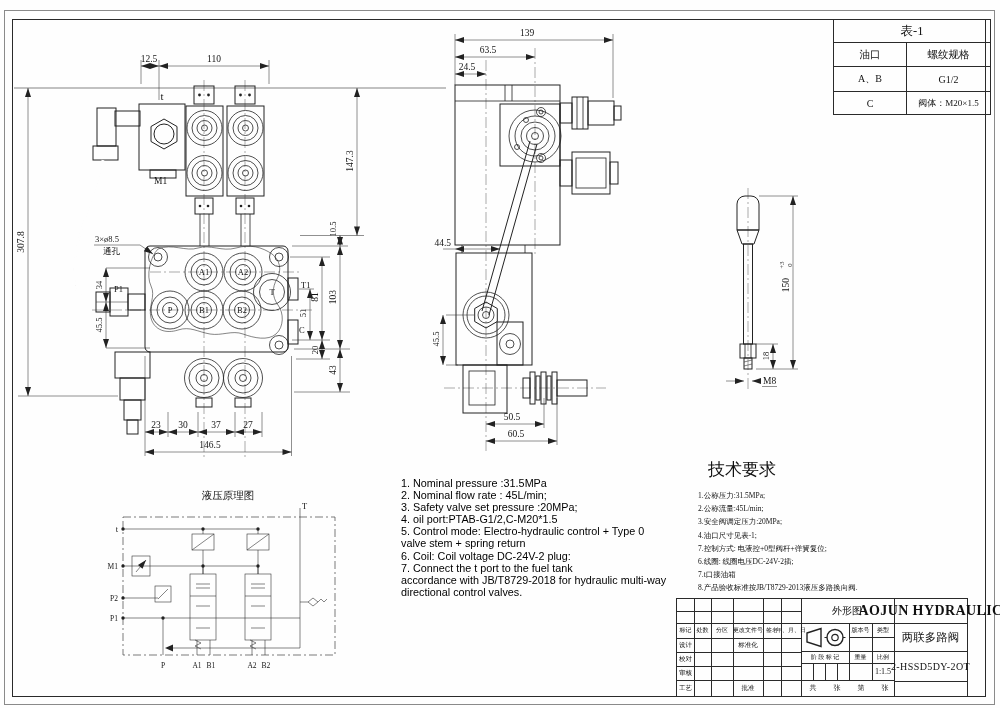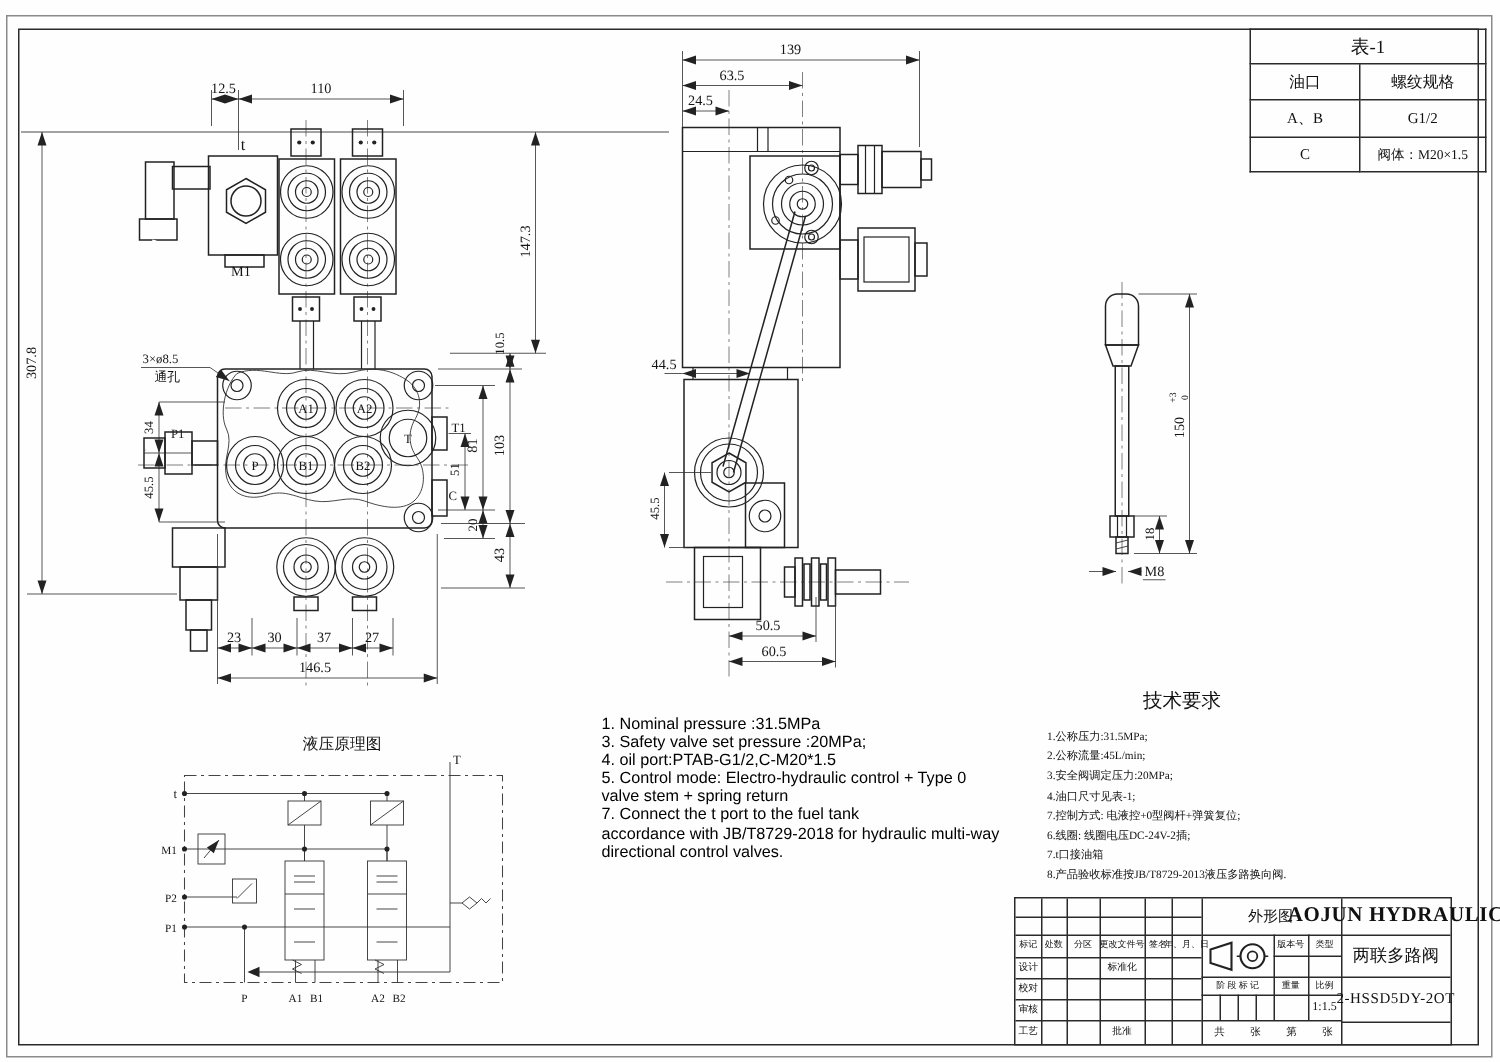--- a/index.html
+++ b/index.html
@@ -23,21 +23,21 @@
   
   table.t1{position:absolute;left:833px;top:19px;border-collapse:collapse;background:#fff0}
   .t1 td{border:1px solid #2a2a2a;text-align:center;vertical-align:middle;
          font-family:"Liberation Serif","DejaVu Serif",serif;color:#111}
   
   .notes{position:absolute;left:401px;top:477px;width:310px;color:#000;
          font-size:10.8px;line-height:12.1px;font-weight:normal}
   
   .tech{position:absolute;left:698px;top:458px;width:200px;color:#111;
         font-family:"Liberation Serif","DejaVu Serif",serif}
-  .tech .tt{width:160px;text-align:center;font-size:13px;margin:0 0 8px 10px}
+  .tech .tt{width:160px;text-align:left;font-size:17px;margin:0 0 8px 10px}
   .tech .it{font-size:7.5px;line-height:13.2px;white-space:nowrap}
   
   .tb{position:absolute;left:676px;top:598px;width:290px;height:97px;border:1.4px solid #2a2a2a;box-sizing:content-box}
   .tb .hl,.tb .vl{position:absolute;background:#2a2a2a}
   .tb .hl{height:1px}.tb .vl{width:1px}
   .tbt{position:absolute;transform:translate(-50%,-50%);white-space:nowrap;
        font-family:"Liberation Serif","DejaVu Serif",serif;color:#111}
   .f6{font-size:6px}.f65{font-size:6.5px}.f7{font-size:7px}.f8{font-size:8px}
   .f10{font-size:10px}.f11{font-size:11.5px}
   .company{font-weight:bold;letter-spacing:.4px;font-size:14px}
@@ -454,24 +454,26 @@
       </tr>
       <tr>
         <td style="height:20px;font-size:10px">C</td>
         <td style="font-size:9px">阀体：M20×1.5</td>
       </tr>
     </tbody>
   </table>
 
   <div class="notes">
     <div>1. Nominal pressure :31.5MPa</div>
+    <div>2. Nominal flow rate : 45L/min;</div>
     <div>3. Safety valve set pressure :20MPa;</div>
     <div>4. oil port:PTAB-G1/2,C-M20*1.5</div>
     <div>5. Control mode: Electro-hydraulic control + Type 0</div>
     <div>valve stem + spring return</div>
+    <div>6. Coil: Coil voltage DC-24V-2 plug:</div>
     <div>7. Connect the t port to the fuel tank</div>
     <div>accordance with JB/T8729-2018 for hydraulic multi-way</div>
     <div> directional control valves.</div>
   </div>
 
   <div class="tech">
     <div class="tt">技术要求</div>
     <div class="it">1.公称压力:31.5MPa;</div>
     <div class="it">2.公称流量:45L/min;</div>
     <div class="it">3.安全阀调定压力:20MPa;</div>

